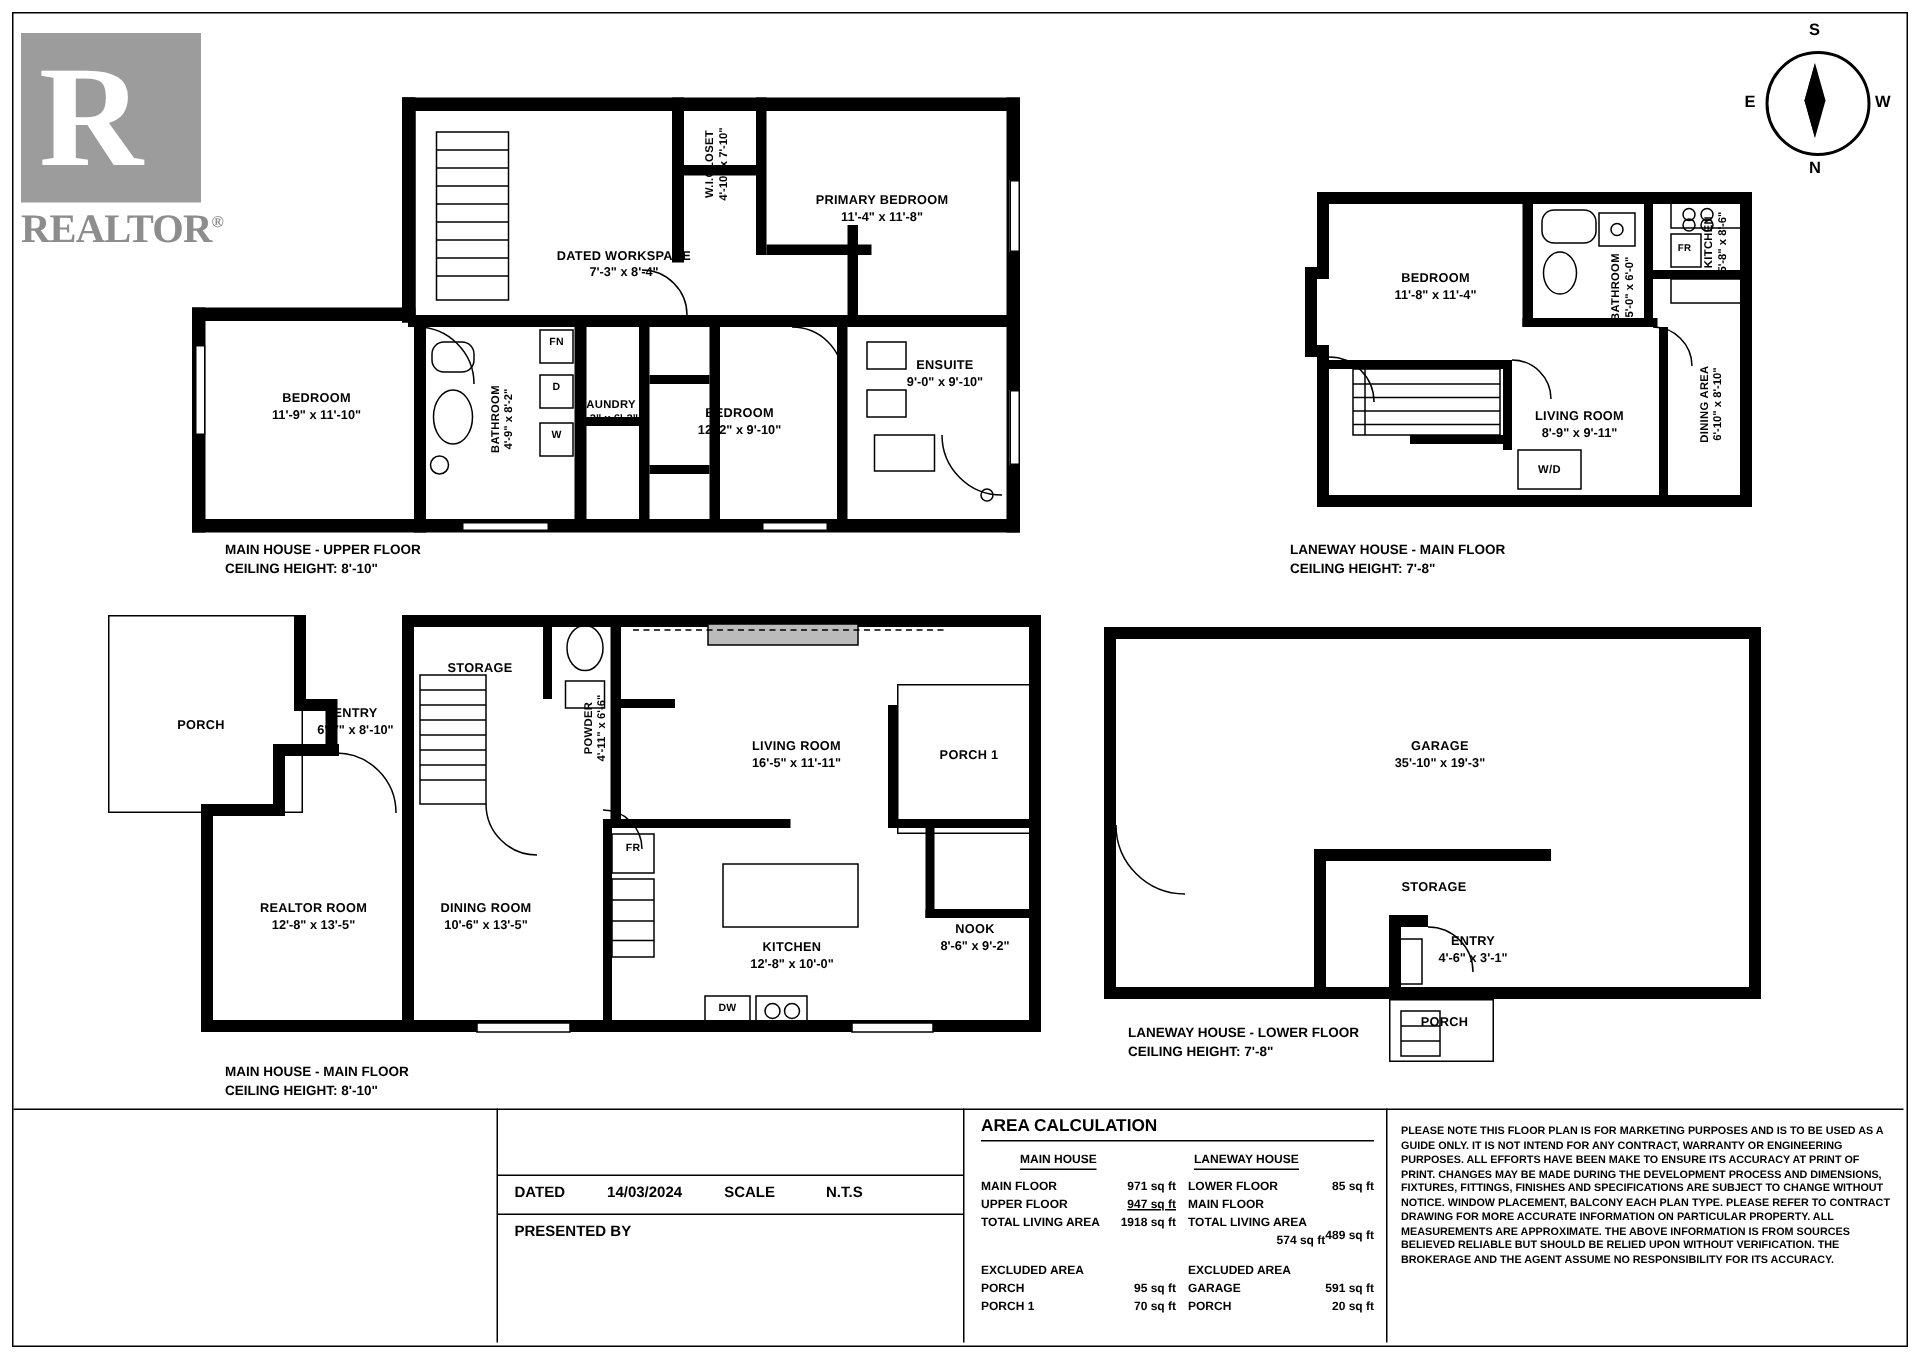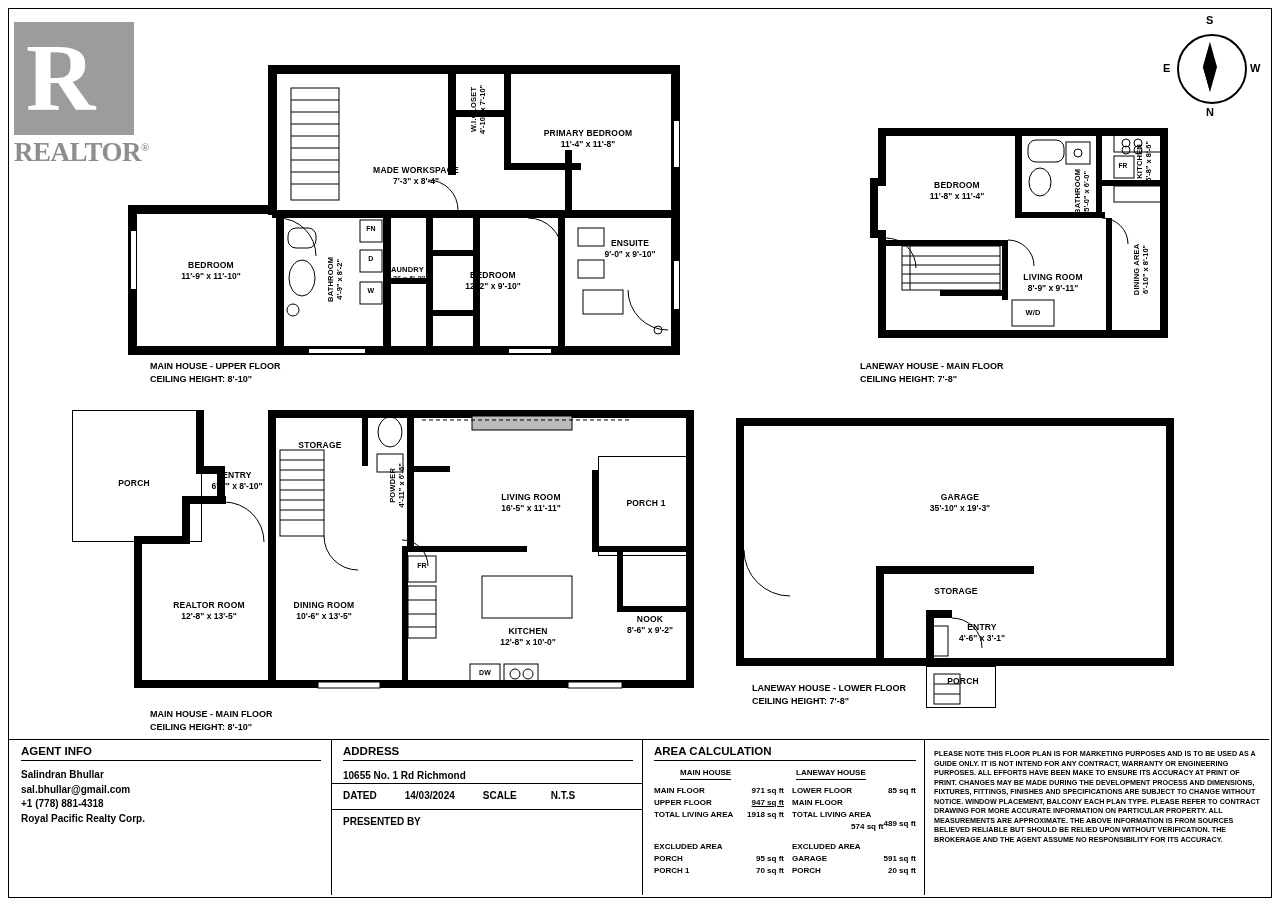--- a/index.html
+++ b/index.html
@@ -122,21 +122,21 @@
         <path d="M500 230 A40 40 0 0 0 540 270"></path>
         <path d="M150 158 A38 38 0 0 1 188 196"></path>
         <path d="M400 158 A34 34 0 0 1 434 192"></path>
         <path d="M300 120 A30 30 0 0 1 330 150"></path>
         <circle cx="530" cy="270" r="4"></circle>
         <circle cx="165" cy="250" r="6"></circle>
       </g>
     </svg>
 
     <div class="room" style="left:232px;top:105px;width:112px;">
-      <span class="nm">MADE WORKSPACE</span>
+      <span class="nm">DATED WORKSPACE</span>
         <span class="dim">7'-3" x 8'-4"</span>
     </div>
     <div class="room vert" style="left:305px;top:40px;width:90px;font-size:7.5px;">
       <span class="nm">W.I.CLOSET</span>
         <span class="dim">4'-10" x 7'-10"</span>
     </div>
     <div class="room" style="left:380px;top:68px;width:160px;">
       <span class="nm">PRIMARY BEDROOM</span>
         <span class="dim">11'-4" x 11'-8"</span>
     </div>
@@ -406,32 +406,21 @@
       <span>LANEWAY HOUSE - LOWER FLOOR</span><br><span>CEILING HEIGHT: 7'-8"</span>
     </div>
   </div>
 
   <div class="tbl">
     <div style="position:absolute;left:0;top:0;width:100%;height:1px;background:#000;"></div>
     <div class="vline" style="left:322px;"></div>
     <div class="vline" style="left:633px;"></div>
     <div class="vline" style="left:915px;"></div>
 
-    <div class="cell" style="left:12px;top:6px;width:300px;">
-      <div class="hdr">AGENT INFO</div>
-      <div class="info-line" style="margin-top:7px;">Salindran Bhullar</div>
-      <div class="info-line">sal.bhullar@gmail.com</div>
-      <div class="info-line">+1 (778) 881-4318</div>
-      <div class="info-line">Royal Pacific Realty Corp.</div>
-    </div>
-
-    <div class="cell" style="left:334px;top:6px;width:290px;">
-      <div class="hdr">ADDRESS</div>
-      <div class="info-line" style="margin-top:8px;">10655 No. 1 Rd Richmond</div>
-    </div>
+
     <div style="position:absolute;left:323px;top:44px;width:310px;height:1px;background:#000;"></div>
     <div class="cell" style="left:334px;top:50px;width:290px;">
       <div class="info-line" style="display:flex;">
         <span>DATED</span>
         <span style="margin-left:28px;">14/03/2024</span>
         <span style="margin-left:28px;">SCALE</span>
         <span style="margin-left:34px;">N.T.S</span>
       </div>
     </div>
     <div style="position:absolute;left:323px;top:70px;width:310px;height:1px;background:#000;"></div>

